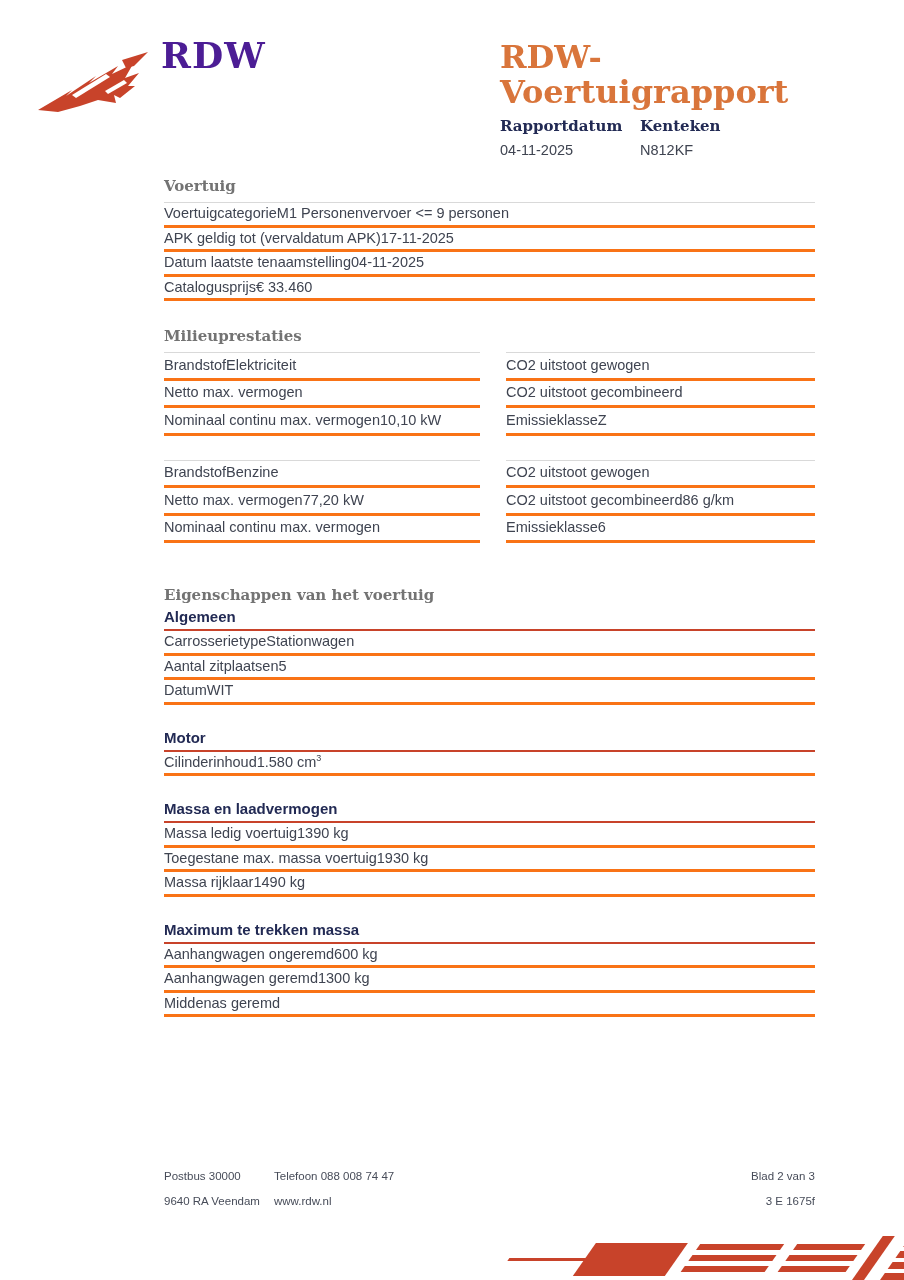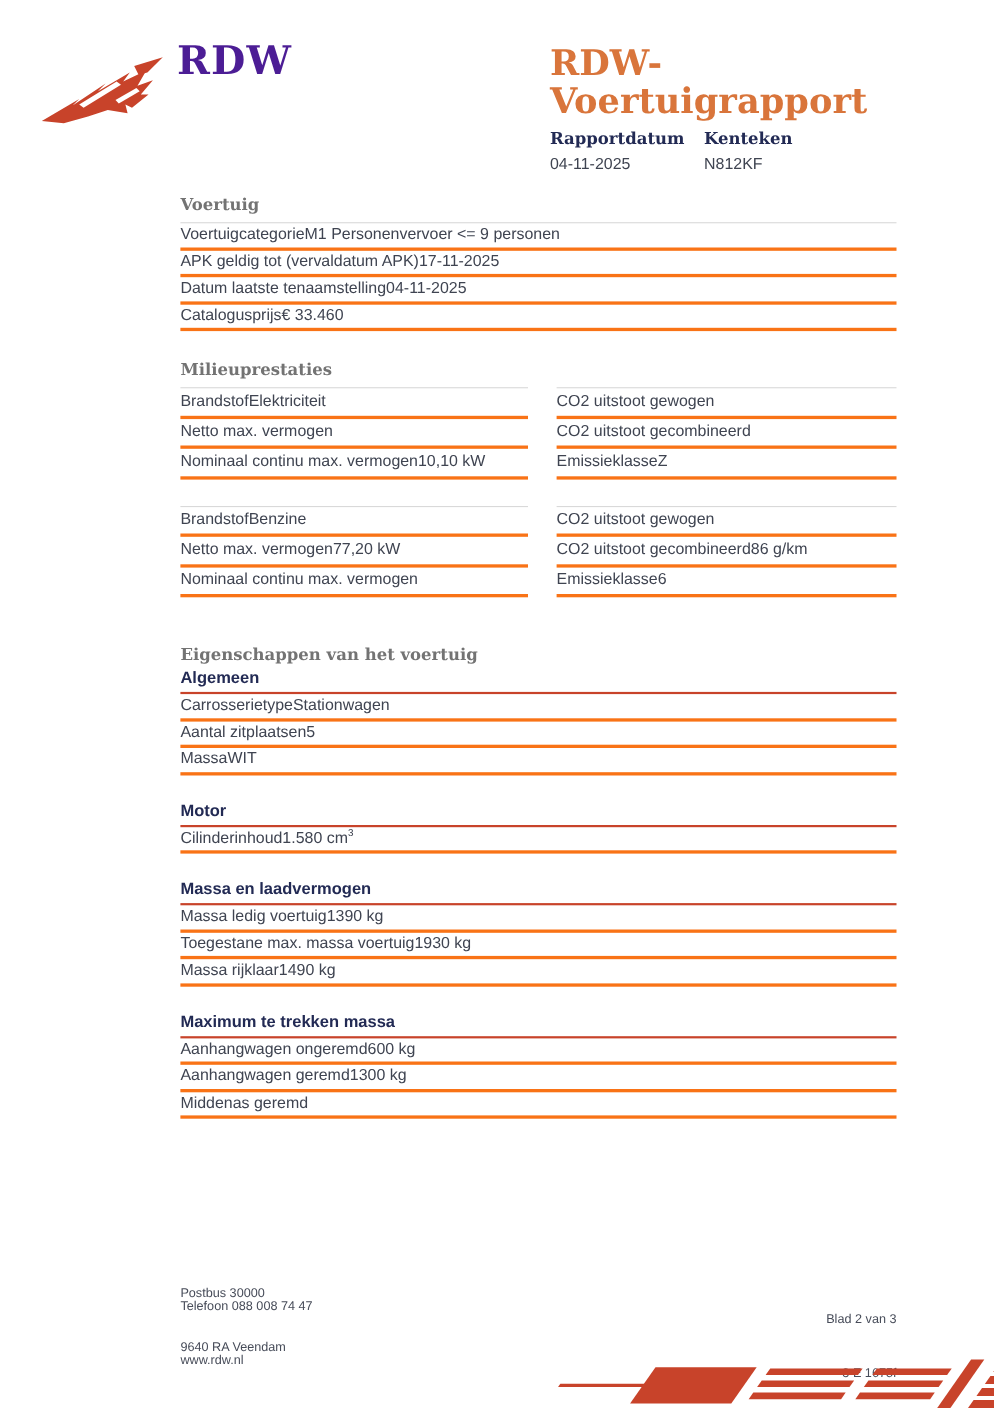--- a/index.html
+++ b/index.html
@@ -61,21 +61,21 @@
   .mcol .row{padding:4.5px 0;}
   .mtables.second{margin-top:24px;}
   
   .subsec{margin-top:24px;}
   .subsec.first{margin-top:4px;}
   
   .footer{
     position:absolute;left:164px;top:1170px;width:651px;
     font-size:11.5px;color:#474c59;
   }
-  .footer .frow{display:flex;margin-bottom:13px;flex-direction:column;}
+  .footer .frow{display:flex;margin-bottom:13px;}
   .footer .fc1{width:110px;}
   .footer .fc2{flex:1;}
   .footer .fc3{text-align:right;}
   
   .stripes{
     position:absolute;right:0;bottom:0;width:404px;height:50px;
     overflow:hidden;
   }
   .stripes-skew{
     position:absolute;left:0;top:0;width:100%;height:100%;
@@ -221,21 +221,21 @@
       <div>
         <div class="row">
           <span class="lbl">Carrosserietype</span>
           <span class="val">Stationwagen</span>
         </div>
         <div class="row">
           <span class="lbl">Aantal zitplaatsen</span>
           <span class="val">5</span>
         </div>
         <div class="row">
-          <span class="lbl">Massa</span>
+          <span class="lbl">Datum</span>
           <span class="val">WIT</span>
         </div>
       </div>
     </div>
 
     <div class="subsec">
       <h3 class="navy-h">Motor</h3>
       <div>
         <div class="row">
           <span class="lbl">Cilinderinhoud</span>

